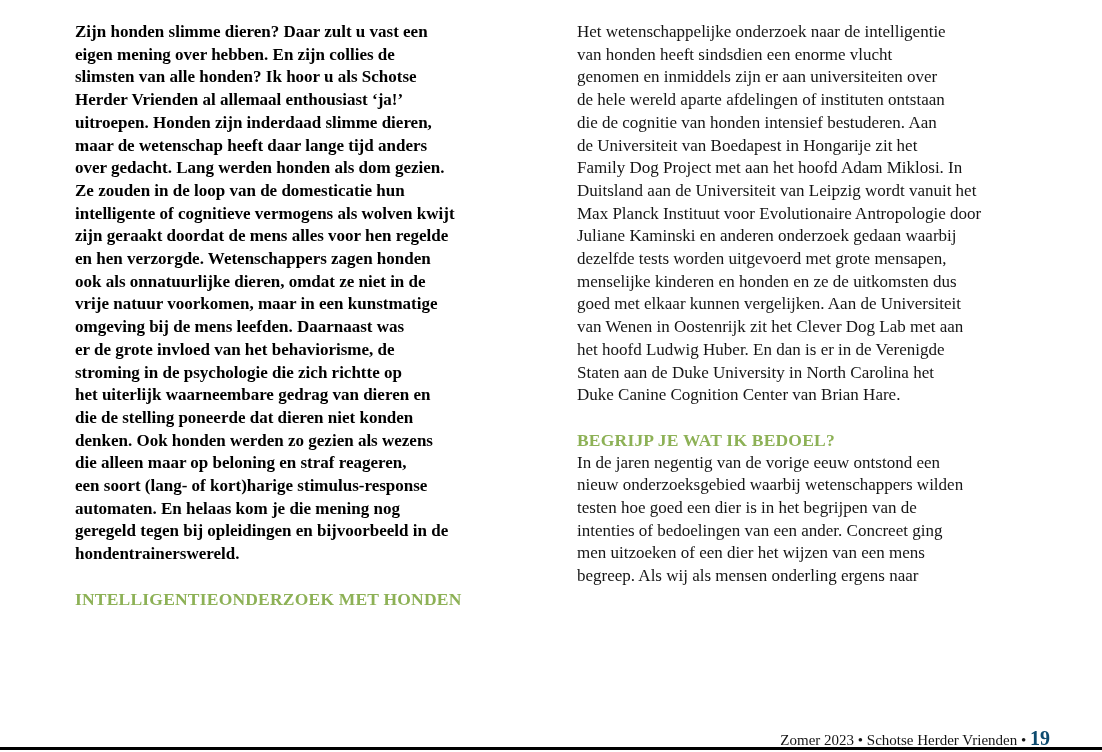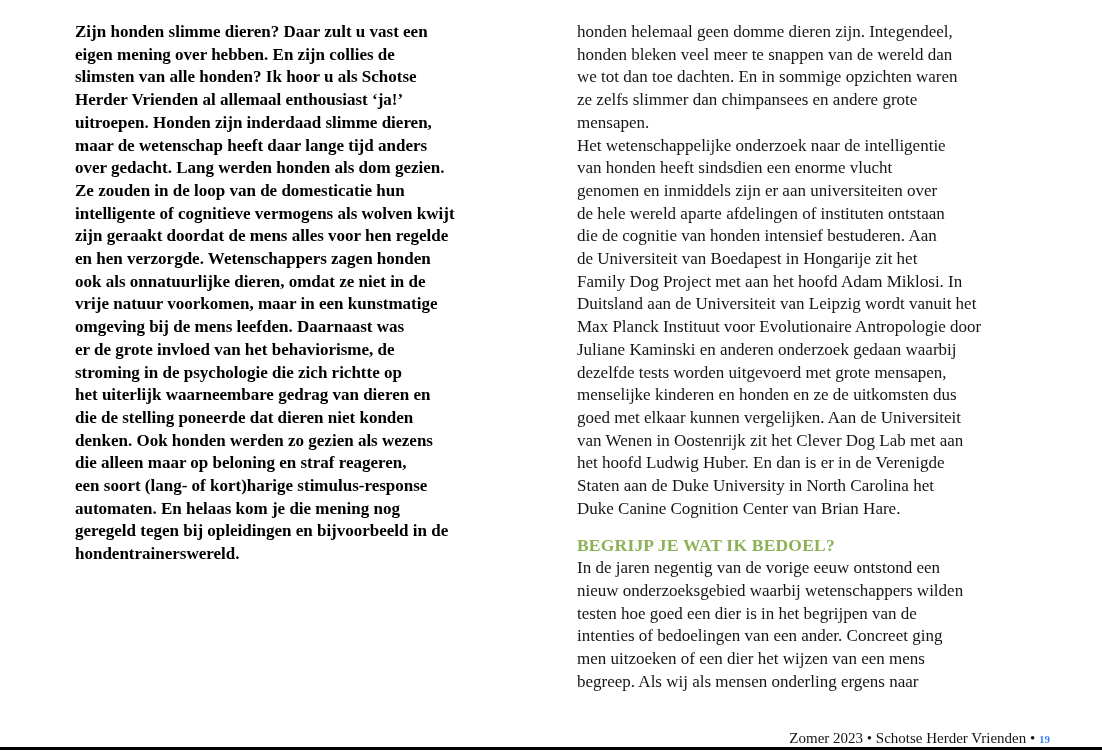--- a/index.html
+++ b/index.html
@@ -19,41 +19,41 @@
     white-space: pre;
     font-size: 17px;
     line-height: 22.7px;
     color: #151515;
   }
   .intro {
     font-weight: bold;
     color: #000000;
   }
   .heading {
-    margin: 14px 0 0 0;
+    margin: 22px 0 0 0;
     font-size: 17.5px;
     line-height: 22.7px;
     font-weight: bold;
     color: #8db156;
     letter-spacing: 0.2px;
     white-space: pre;
   }
   .footer {
     position: absolute;
     top: 711px;
     right: 52px;
     font-size: 15px;
     line-height: 18px;
     color: #151515;
     white-space: pre;
   }
   .pagenum {
     font-weight: bold;
-    font-size: 11px;
-    color: #3b82f6;
+    font-size: 20px;
+    color: #0c4a6e;
   }
   .bottom-rule {
     position: absolute;
     left: 0;
     right: 0;
     bottom: 2px;
     height: 3px;
     background: #000000;
   }
 </style>
@@ -80,28 +80,24 @@
 er de grote invloed van het behaviorisme, de
 stroming in de psychologie die zich richtte op
 het uiterlijk waarneembare gedrag van dieren en
 die de stelling poneerde dat dieren niet konden
 denken. Ook honden werden zo gezien als wezens
 die alleen maar op beloning en straf reageren,
 een soort (lang- of kort)harige stimulus-response
 automaten. En helaas kom je die mening nog
 geregeld tegen bij opleidingen en bijvoorbeeld in de
 hondentrainerswereld.</p>
+    <h2 class="heading">INTELLIGENTIEONDERZOEK MET HONDEN</h2>
   </div>
 
   <div class="col col-right">
-    <p class="lines">honden helemaal geen domme dieren zijn. Integendeel,
-honden bleken veel meer te snappen van de wereld dan
-we tot dan toe dachten. En in sommige opzichten waren
-ze zelfs slimmer dan chimpansees en andere grote
-mensapen.</p>
     <p class="lines">Het wetenschappelijke onderzoek naar de intelligentie
 van honden heeft sindsdien een enorme vlucht
 genomen en inmiddels zijn er aan universiteiten over
 de hele wereld aparte afdelingen of instituten ontstaan
 die de cognitie van honden intensief bestuderen. Aan
 de Universiteit van Boedapest in Hongarije zit het
 Family Dog Project met aan het hoofd Adam Miklosi. In
 Duitsland aan de Universiteit van Leipzig wordt vanuit het
 Max Planck Instituut voor Evolutionaire Antropologie door
 Juliane Kaminski en anderen onderzoek gedaan waarbij

